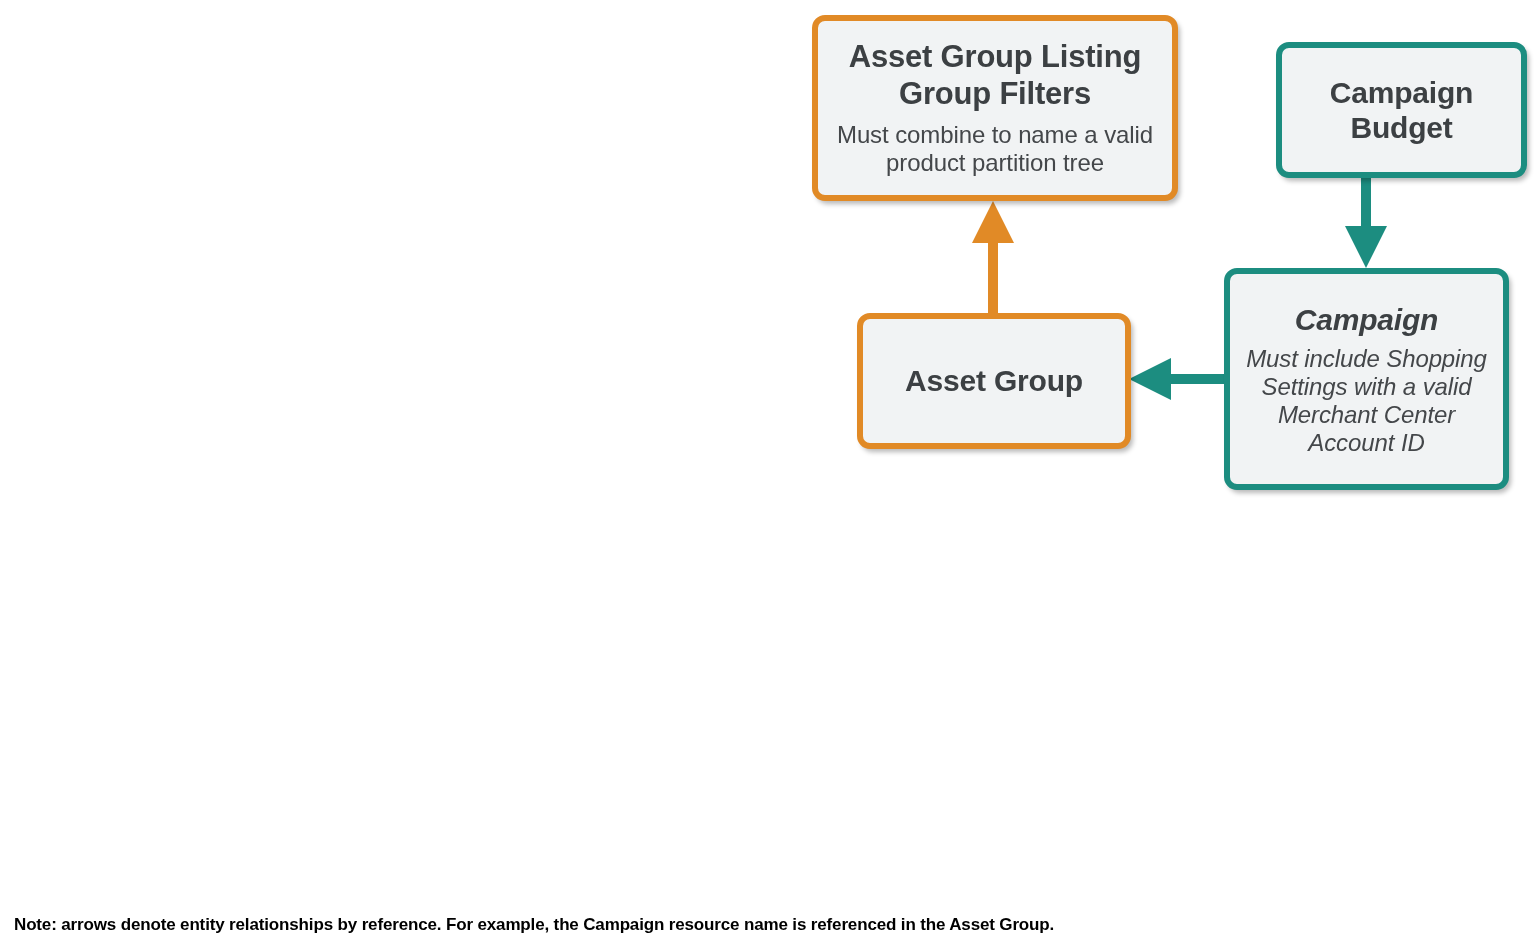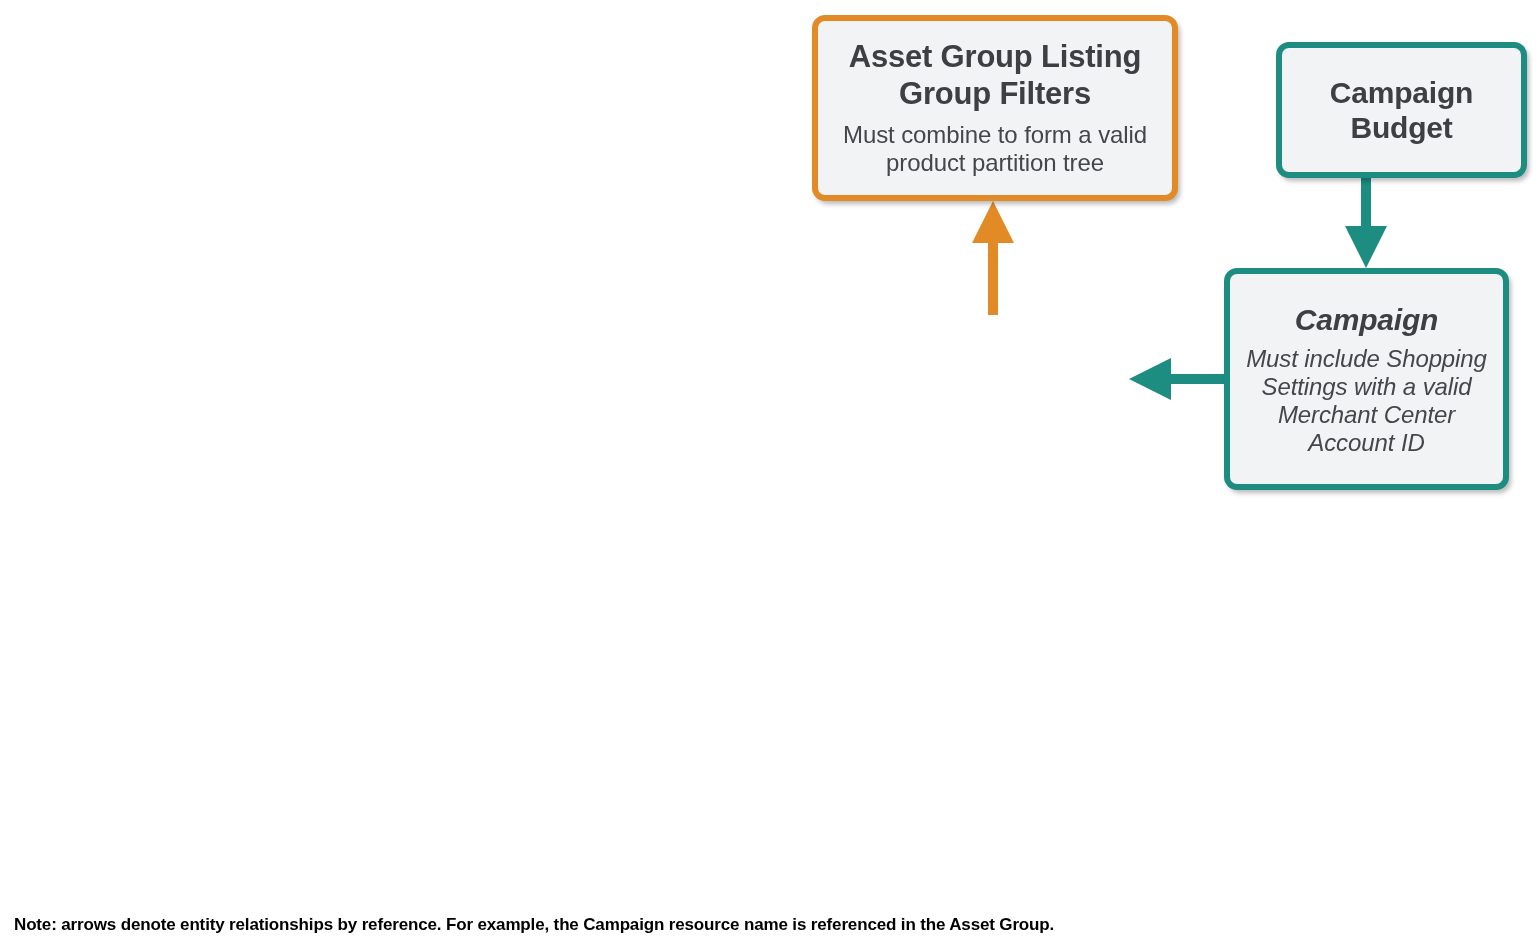--- a/index.html
+++ b/index.html
@@ -116,23 +116,26 @@
     </g>
 
     <g>
       <rect x="1168" y="374" width="58" height="10" fill="#1c8d80"></rect>
       <polygon points="1129,379 1171,358 1171,400" fill="#1c8d80"></polygon>
     </g>
   </svg>
 
   <div class="node orange" id="node-aglgf">
     <div class="node-title">Asset Group Listing Group Filters</div>
-    <div class="node-desc">Must combine to form a valid product partition tree</div>
+    <div class="node-desc">Must combine to name a valid product partition tree</div>
   </div>
 
+  <div class="node orange" id="node-asset-group">
+    <div class="node-title">Asset Group</div>
+  </div>
 
   <div class="node teal" id="node-budget">
     <div class="node-title">Campaign Budget</div>
   </div>
 
   <div class="node teal" id="node-campaign">
     <div class="node-title">Campaign</div>
     <div class="node-desc">Must include Shopping Settings with a valid Merchant Center Account ID</div>
   </div>
 

